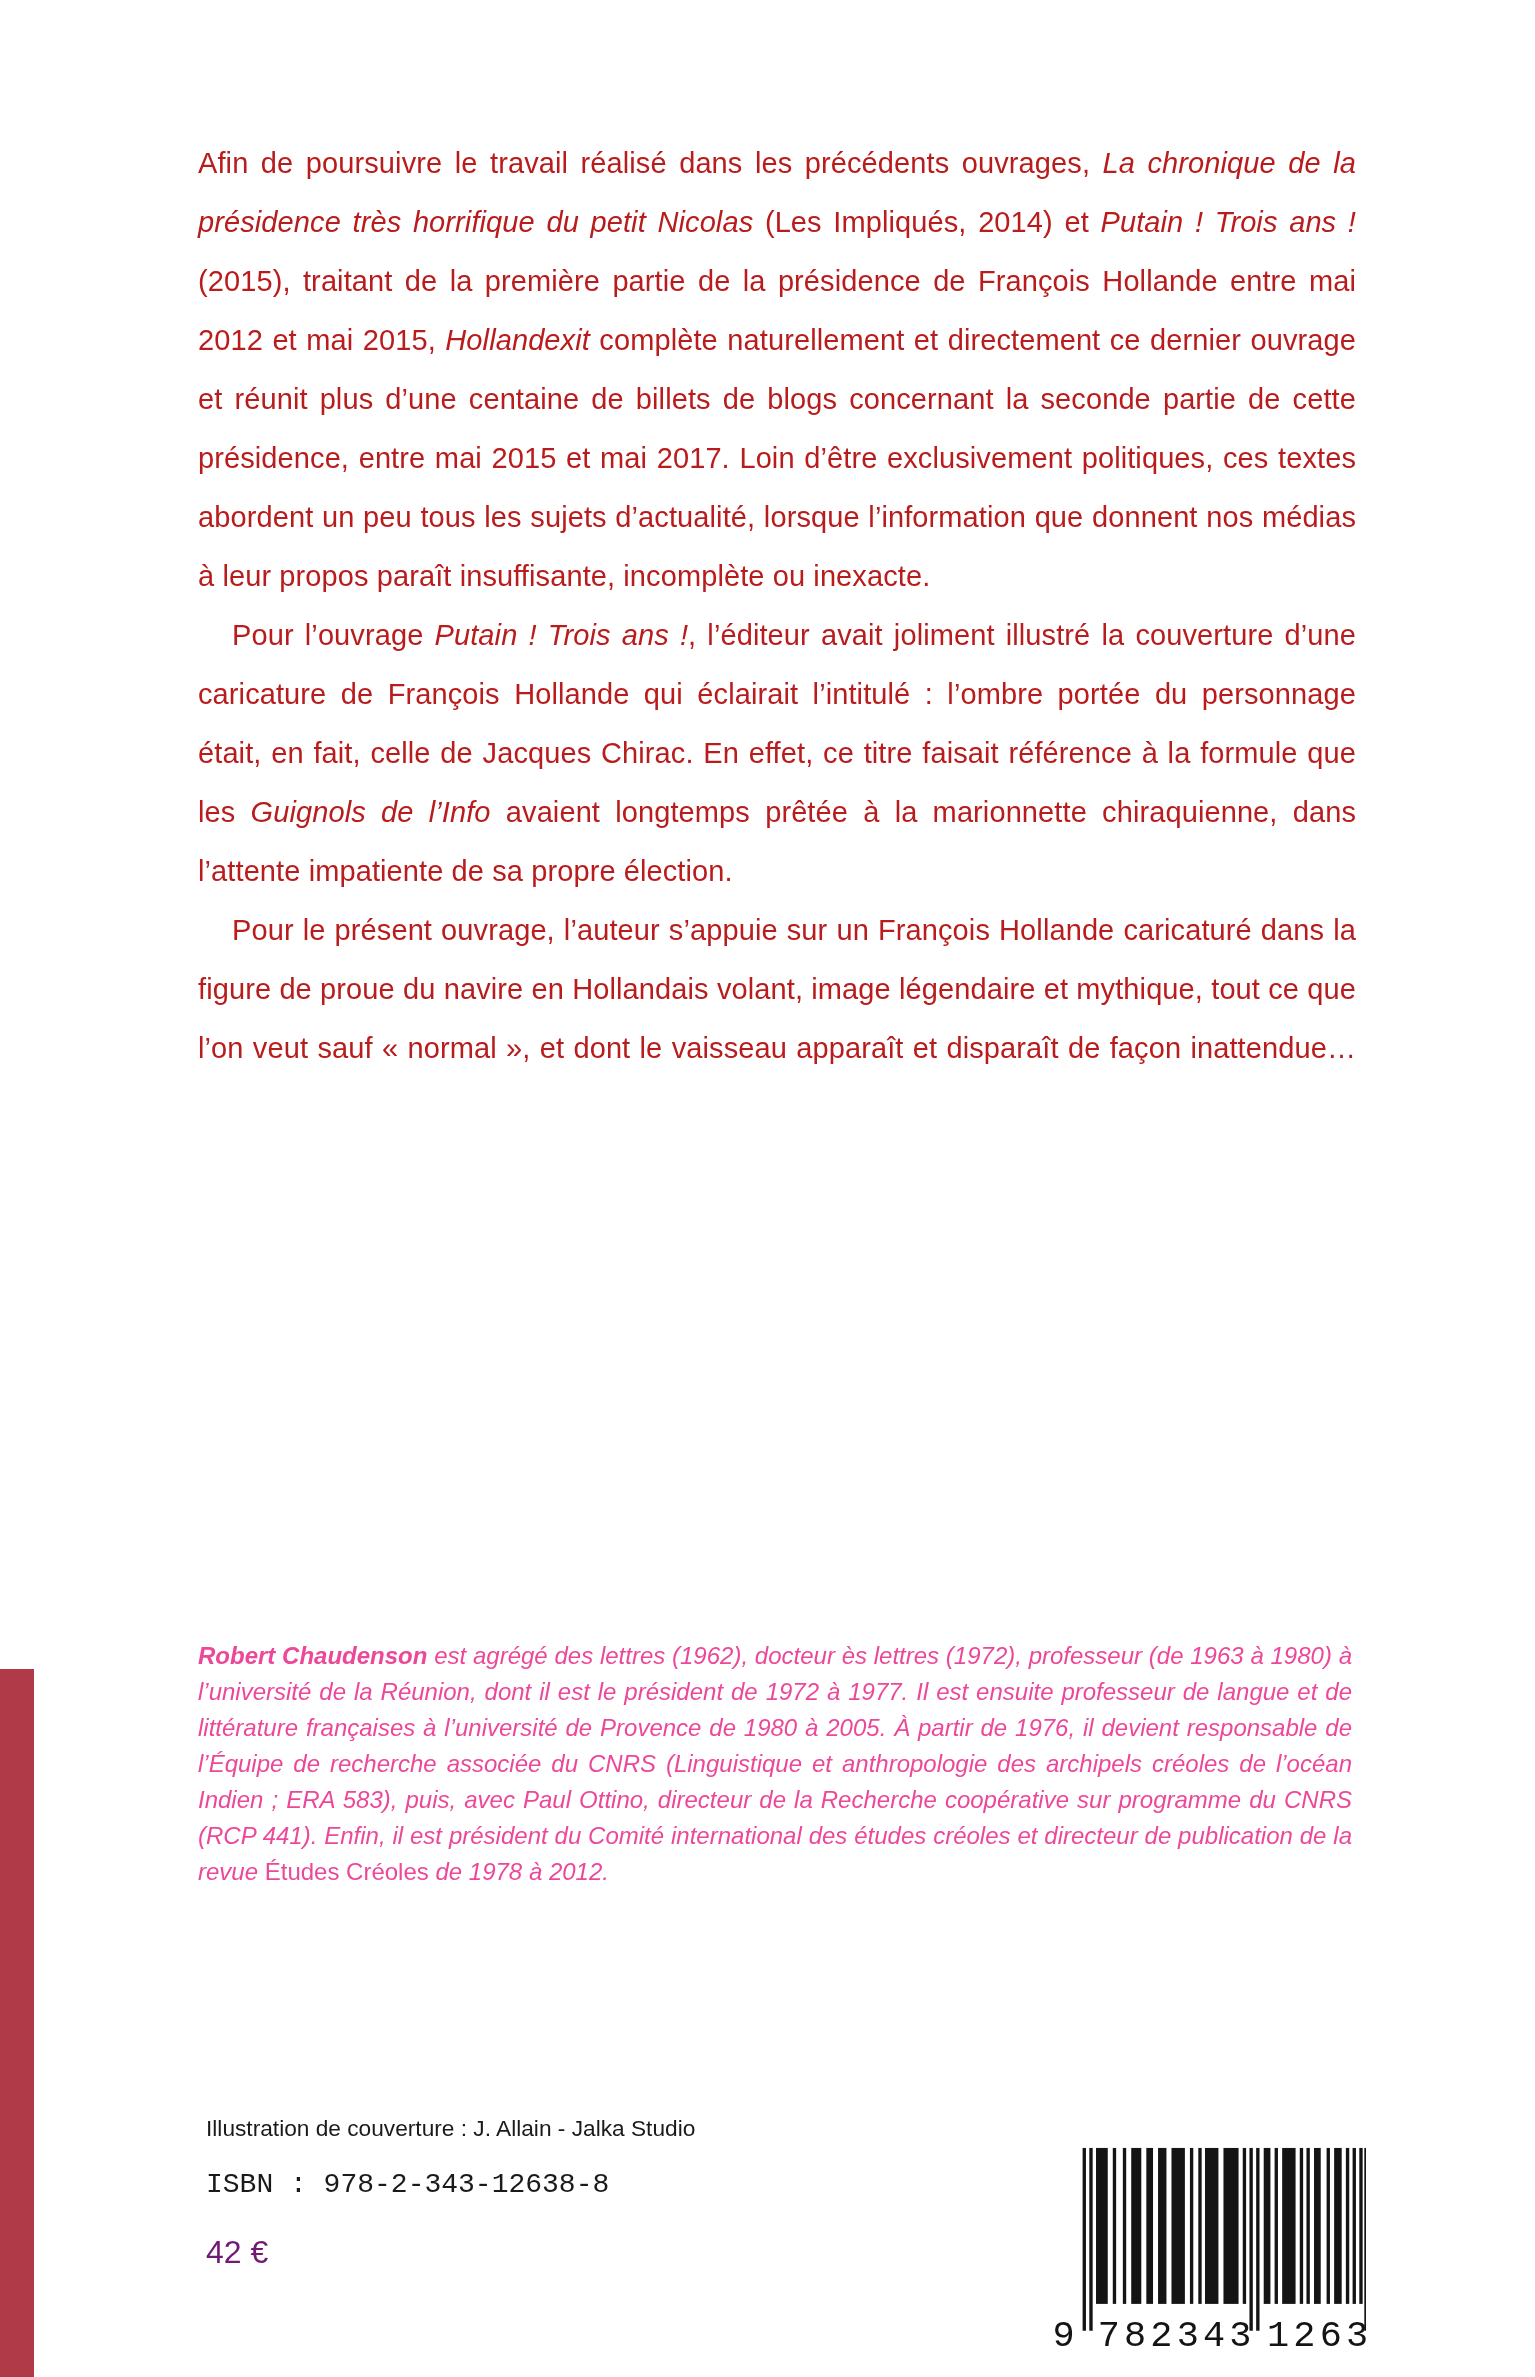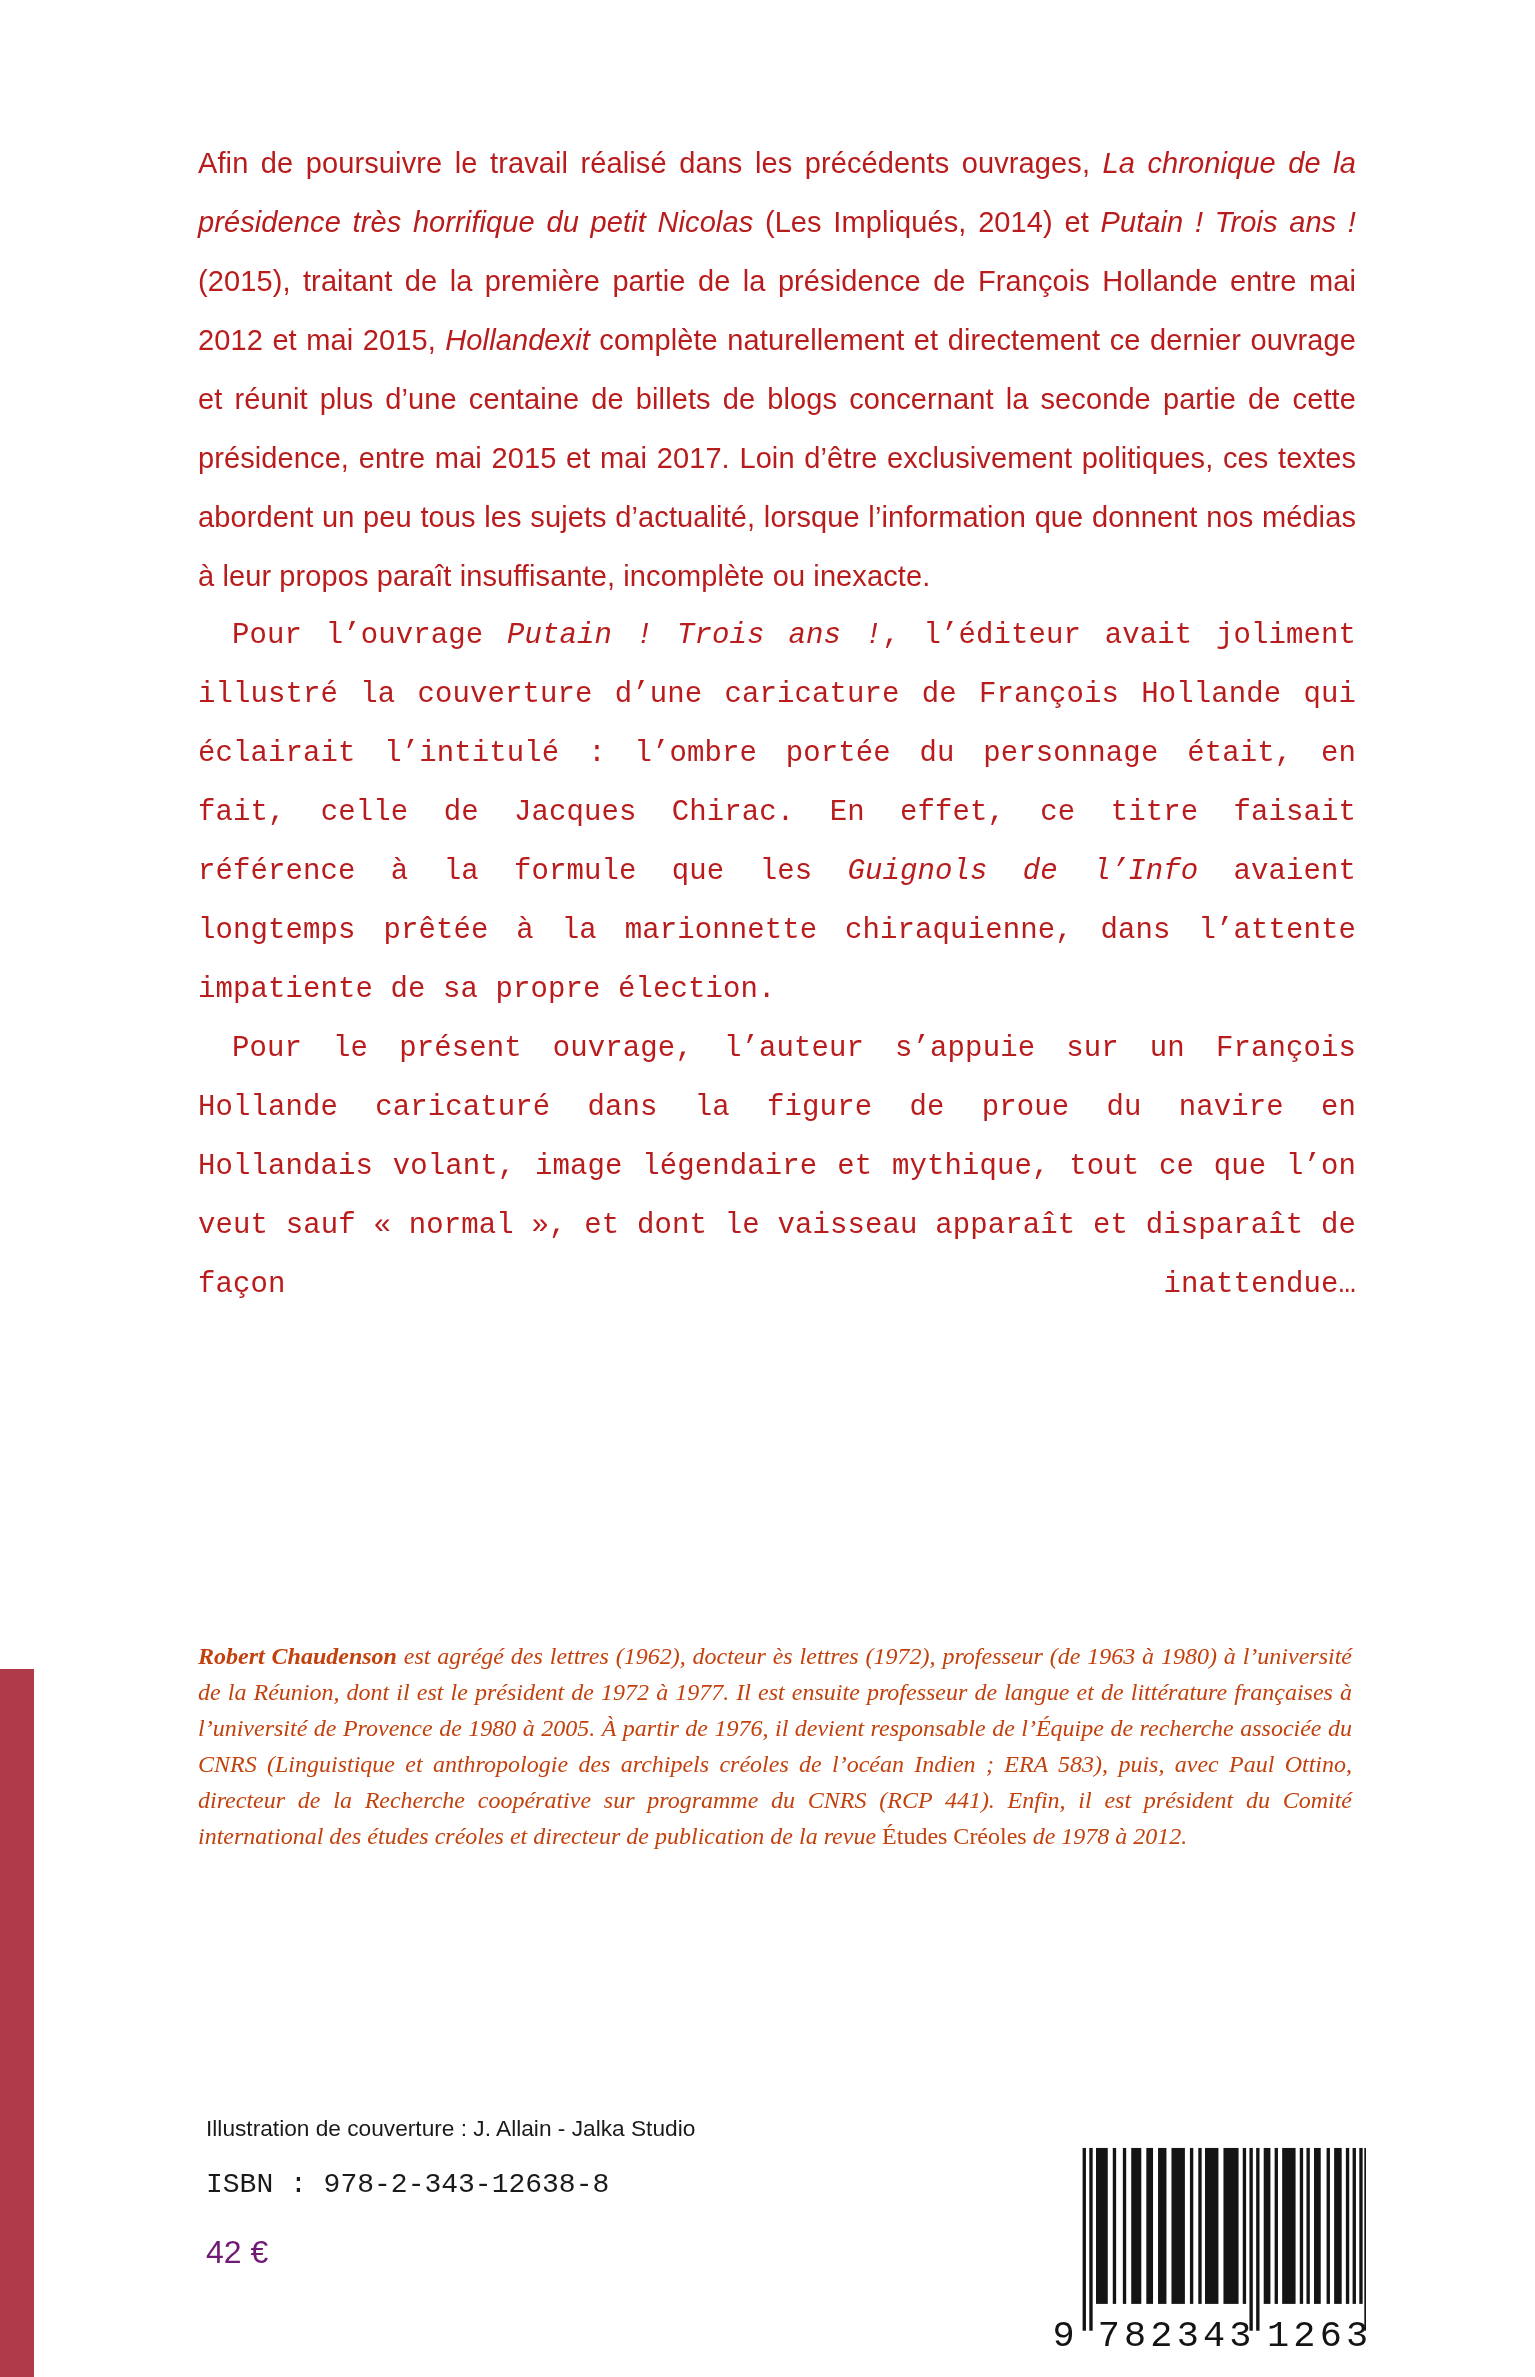--- a/index.html
+++ b/index.html
@@ -39,43 +39,41 @@
     line-height: 59px;
     text-align: justify;
     text-justify: inter-word;
     letter-spacing: 0.1px;
     font-weight: 400;
     color: #b91c1c;
     font-stretch: condensed;
   }
   .blurb p.indent {
     text-indent: 34px;
-    font-family: Liberation Mono, monospace;
   }
   .blurb p:last-child::after {
     content: "";
     display: inline-block;
     width: 100%;
   }
   .blurb em {
     font-style: italic;
   }
 
   
   .bio {
     position: absolute;
     left: 198px;
     top: 1638px;
     width: 1154px;
     font-size: 24px;
     line-height: 36px;
     font-style: italic;
     text-align: justify;
-    color: #c2410c;
-    font-family: Liberation Serif, serif;
+    color: #ec4899;
   }
   .bio .name {
     font-weight: 700;
     font-style: italic;
   }
   .bio .roman {
     font-style: normal;
   }
 
   

